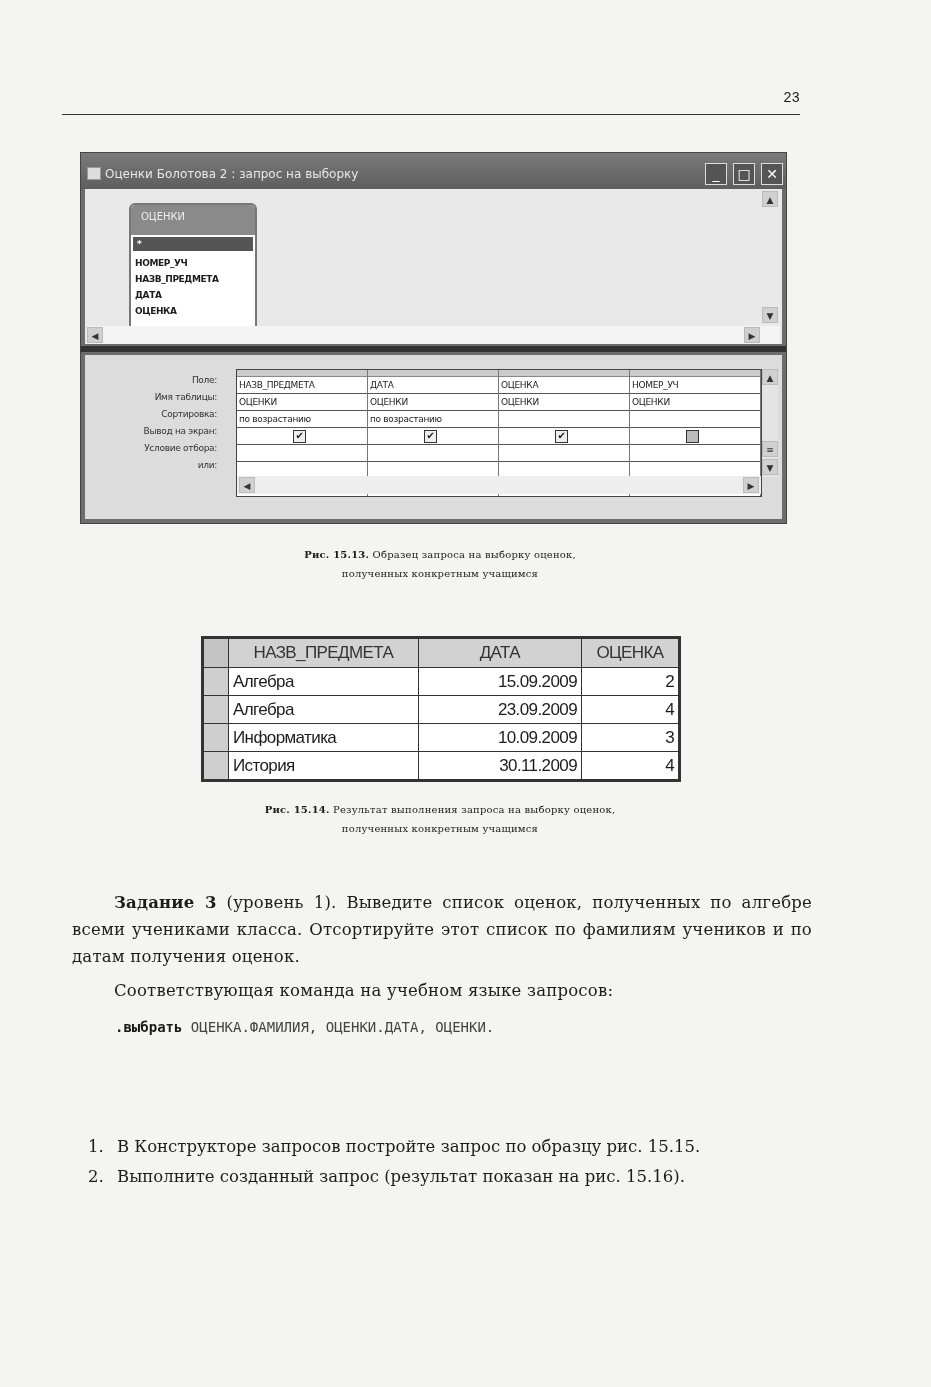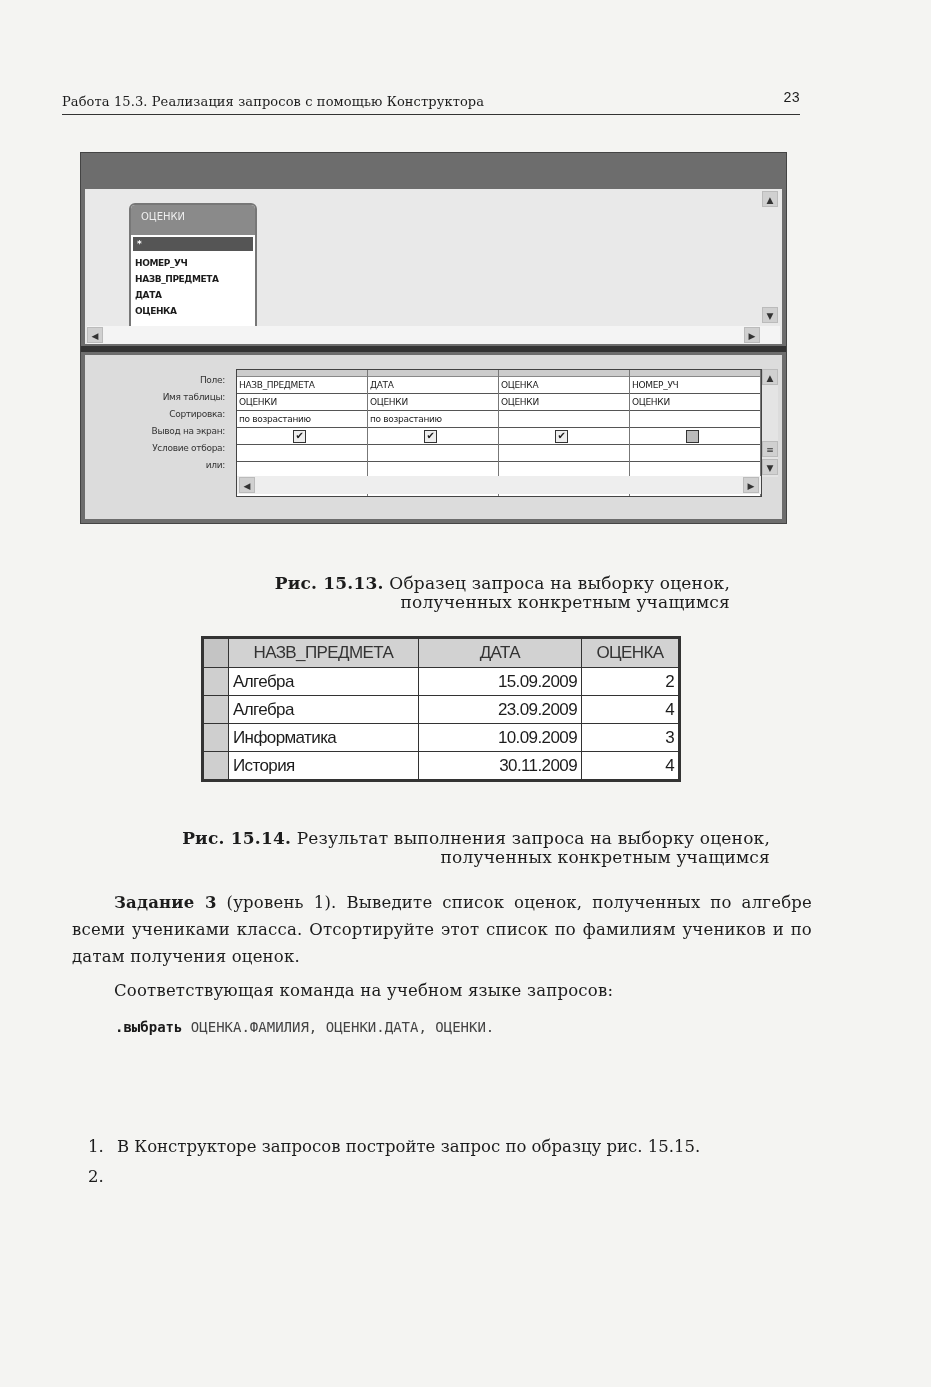--- a/index.html
+++ b/index.html
@@ -59,21 +59,21 @@
     position: absolute; left: 2px; bottom: 0; width: 693px; height: 18px; background: #f4f4f4;
   }
   .splitter { position: absolute; left: 0; top: 193px; width: 705px; height: 6px; background: #333; }
   .lower {
     position: absolute; left: 4px; top: 202px; width: 697px; height: 164px; background: #dcdcdc;
   }
   .row-labels {
     position: absolute; left: 0; top: 20px; width: 150px;
   }
   .row-labels .rl {
-    height: 17px; text-align: right; font-family: "DejaVu Sans", sans-serif; font-size: 9px; color: #333; padding-right: 10px;
+    height: 17px; text-align: right; font-family: "DejaVu Sans", sans-serif; font-size: 9px; color: #333; padding-right: 18px;
     letter-spacing: -0.3px;
   }
   .grid {
     position: absolute; left: 151px; top: 14px; width: 524px; height: 126px; background: #fff; border: 1px solid #444;
   }
   .grid .col { position: absolute; top: 0; width: 130px; height: 126px; border-right: 1px solid #777; }
   .grid .cell {
     height: 16px; border-bottom: 1px solid #555; font-family: "DejaVu Sans", sans-serif; font-size: 9px;
     padding-left: 2px; line-height: 16px; white-space: nowrap; overflow: hidden; letter-spacing: -0.3px; position: relative;
   }
@@ -82,21 +82,21 @@
     position: absolute; left: 56px; top: 2px; width: 11px; height: 11px; border: 1px solid #333; background: #eee;
     font-size: 10px; line-height: 10px; text-align: center;
   }
   .chk.off { background: #bbb; }
   .vscroll-low { position: absolute; right: 4px; top: 14px; width: 16px; height: 108px; background: #e4e4e4; }
   .hscroll-low {
     position: absolute; left: 151px; top: 122px; width: 524px; height: 18px; background: #eee;
   }
 
   .caption {
-    position: absolute; font-size: 17px; text-align: right; line-height: 19px; letter-spacing: 0.2px; margin-top: 29px;
+    position: absolute; font-size: 10px; text-align: center; line-height: 19px; letter-spacing: 0.2px;
   }
   .caption b { font-weight: bold; }
 
   
   .res {
     position: absolute; left: 201px; top: 636px; width: 476px; height: 142px; border: 2px solid #333; background: #fff;
   }
   .res table { border-collapse: collapse; width: 100%; height: 100%; font-family: "Liberation Sans", sans-serif; }
   .res td, .res th { border: 1px solid #333; padding: 0 4px; font-size: 17px; letter-spacing: -0.6px; }
   .res th { background: #d2d2d2; font-weight: normal; height: 28px; color: #333; }
@@ -112,25 +112,31 @@
   }
   .code b { font-family: "DejaVu Sans Mono", monospace; font-weight: bold; color: #1a1a1a; }
   .olist { position: absolute; left: 88px; width: 725px; font-size: 16.5px; line-height: 26px; }
   .olist .li { position: relative; padding-left: 29px; text-align: justify; margin-bottom: 4px; }
   .olist .li .n { position: absolute; left: 0; top: 0; }
 </style>
 </head>
 <body>
 
 <div class="running-head">
-  <span class="title">Работа 15.3. Реализация  запросов с помощью Конструктора</span>
   <span class="pageno">23</span>
 </div>
 
 <div class="win">
+  <div class="titlebar">
+    <span class="tb-icon"></span>
+    <span class="tb-text">Оценки Болотова 2 : запрос на выборку</span>
+    <span class="tbtn" style="left:624px">_</span>
+    <span class="tbtn" style="left:652px">□</span>
+    <span class="tbtn" style="left:680px">✕</span>
+  </div>
 
   <div class="upper">
     <div class="tablebox">
       <div class="tb-head">ОЦЕНКИ</div>
       <div class="field star">*</div>
       <div class="field">НОМЕР_УЧ</div>
       <div class="field">НАЗВ_ПРЕДМЕТА</div>
       <div class="field">ДАТА</div>
       <div class="field">ОЦЕНКА</div>
     </div>
@@ -261,14 +267,14 @@
 <div class="para" style="top:889px; text-indent:42px;"><b>Задание 3</b><span> (уровень 1). Выведите список оценок, полученных по алгебре всеми учениками класса. Отсортируйте этот список по фамилиям учеников и по датам получения оценок.</span></div>
 
 <div class="para" style="top:977px; text-indent:42px;">Соответствующая команда на учебном языке запросов:</div>
 
 <div class="code" style="top:1014px;">
   <div><b>.выбрать</b><span> ОЦЕНКА.ФАМИЛИЯ, ОЦЕНКИ.ДАТА, ОЦЕНКИ.</span></div>
 </div>
 
 <div class="olist" style="top:1134px;">
   <div class="li"><span class="n">1.</span><span>В Конструкторе запросов постройте запрос по образцу рис. 15.15.</span></div>
-  <div class="li"><span class="n">2.</span></div>
+  <div class="li"><span class="n">2.</span><span>Выполните созданный запрос (результат показан на рис. 15.16).</span></div>
 </div>
 
 </body></html>

